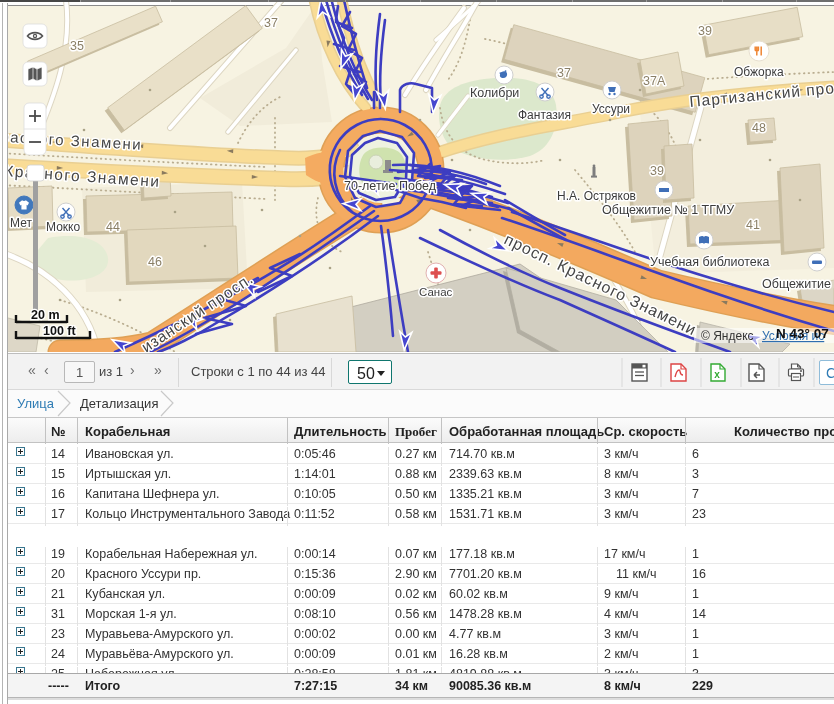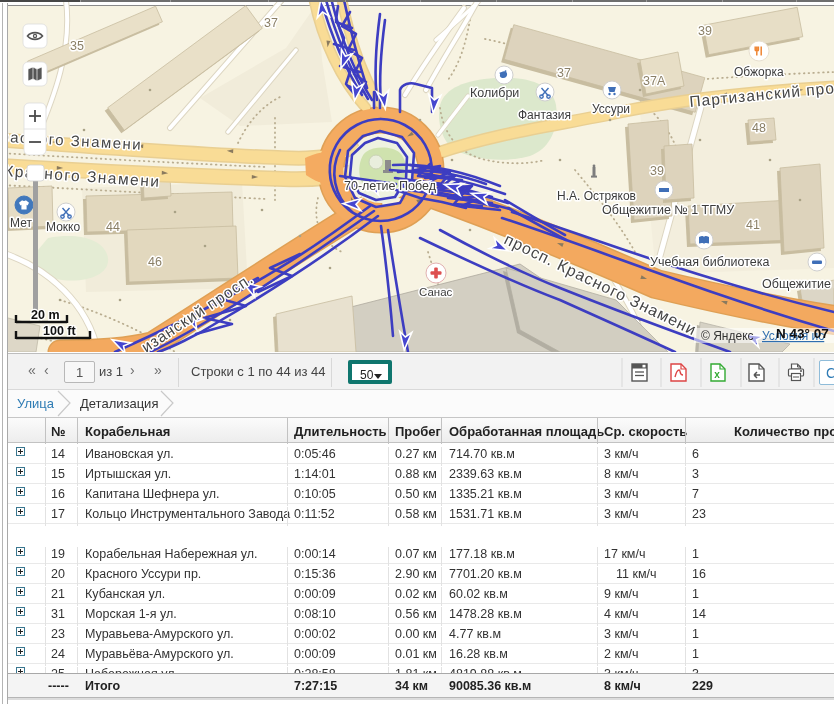--- a/index.html
+++ b/index.html
@@ -19,21 +19,21 @@
   #toolbar,#tabs,#thead,#tbody,#tfoot { z-index:2; }
   
   #toolbar { position:absolute; left:0; top:353px; width:834px; height:37px;
     background:#f2f2f2; border-top:1px solid #bdbdbd; border-bottom:1px solid #d9d9d9; }
   .tbtxt { position:absolute; top:10px; font-size:13px; color:#444; }
   .arr { position:absolute; top:8px; font-size:14px; color:#6e6e6e; }
   #pg-input { position:absolute; left:64px; top:7px; width:31px; height:22px; background:#f7f7f7;
     border:1px solid #b8b8b8; border-radius:2px; text-align:center; font-size:13px; color:#555; line-height:21px; }
   .vsep { position:absolute; top:4px; width:1px; height:29px; background:#d8d8d8; }
   #pgsel { position:absolute; left:348px; top:6px; width:44px; height:24px; background:#fff;
-    border:4px solid #0f766e; border-radius:2px; font-size:12px; color:#222; }
+    border:1px solid #0f766e; border-radius:2px; font-size:16px; color:#222; }
   #pgsel span { position:absolute; left:8px; top:4px; }
   #pgsel .dn { position:absolute; right:6px; top:10px; width:0; height:0;
     border-left:4px solid transparent; border-right:4px solid transparent; border-top:5px solid #222; }
   
   #tabs { position:absolute; left:0; top:390px; width:834px; height:27px; background:#fbfbfb; }
   #tabs .t1 { position:absolute; left:17px; top:6px; font-size:13px; color:#2f7cb4; }
   #tabs .t2 { position:absolute; left:80px; top:6px; font-size:13px; color:#333; }
   
   #thead { position:absolute; left:0; top:417px; width:834px; height:26px;
     background:linear-gradient(#fbfbfb,#ededed); border-top:1px solid #c6c6c6; border-bottom:1px solid #c2c2c2; }
@@ -515,21 +515,21 @@
     <div class="t2">Детализация</div>
     <svg width="834" height="27" style="position:absolute;left:0;top:0;">
       <path d="M58,1 L70,13 L58,26" fill="none" stroke="#c9c9c9" stroke-width="1.2"></path>
       <path d="M161,1 L173,13 L161,26" fill="none" stroke="#c9c9c9" stroke-width="1.2"></path>
     </svg>
   </div>
   <div id="thead">
     <div style="left:51px;">№</div>
     <div style="left:85px;">Корабельная</div>
     <div style="left:294px;">Длительность</div>
-    <div style="left:395px;">Пробег</div>
+    <div style="left:395px;font-family:Liberation Serif, serif;">Пробег</div>
     <div style="left:449px;">Обработанная площадь</div>
     <div style="left:604px;">Ср. скорость</div>
     <div style="left:692px;margin-left:42px;">Количество проходов</div>
     <div class="collineh" style="left:45px;top:0;height:26px;"></div>
     <div class="collineh" style="left:77px;top:0;height:26px;"></div>
     <div class="collineh" style="left:287px;top:0;height:26px;"></div>
     <div class="collineh" style="left:388px;top:0;height:26px;"></div>
     <div class="collineh" style="left:441px;top:0;height:26px;"></div>
     <div class="collineh" style="left:597px;top:0;height:26px;"></div>
     <div class="collineh" style="left:685px;top:0;height:26px;"></div>

